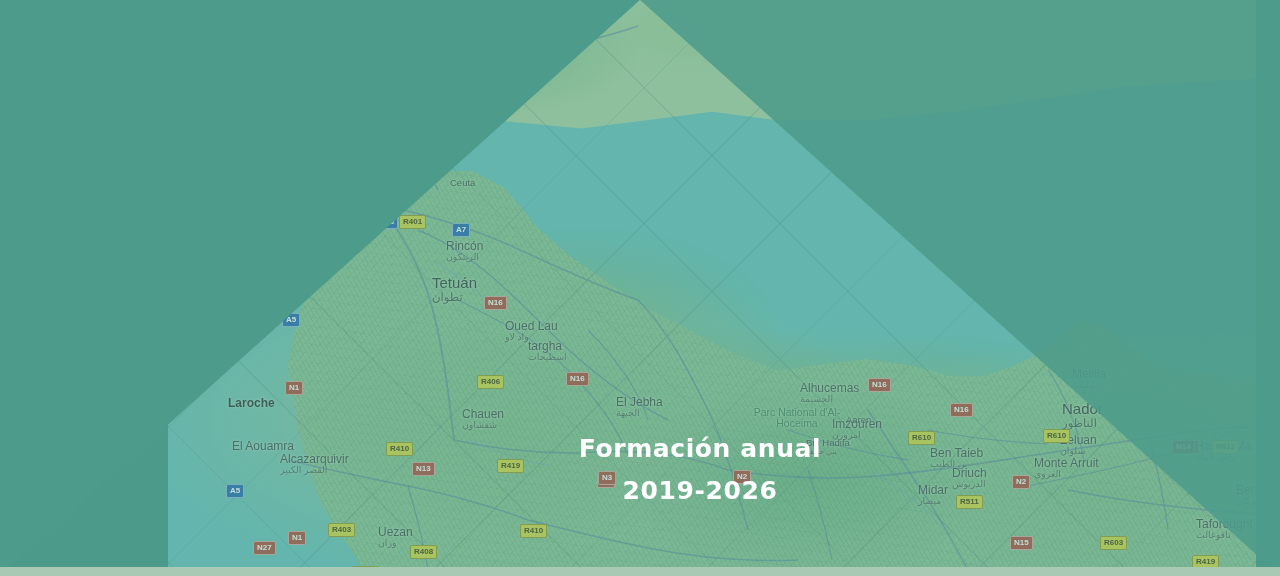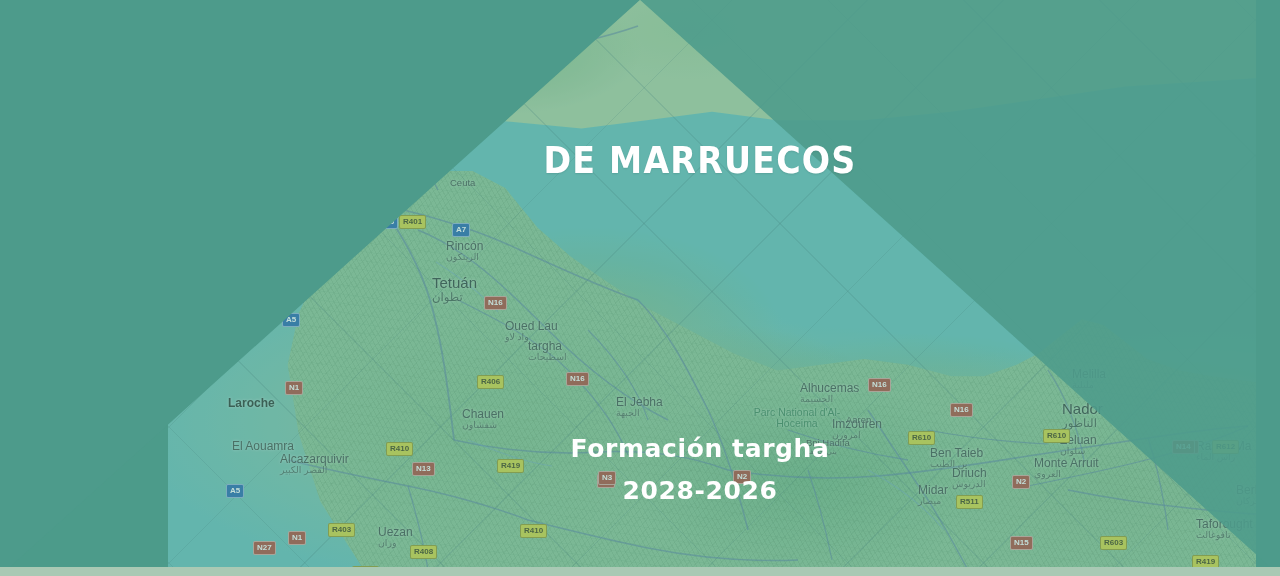--- a/index.html
+++ b/index.html
@@ -328,21 +328,20 @@
 
     <path d="M0,0 L640,0 L0,576 Z" fill="#4d9b8b"></path>
     <path d="M1280,0 L1280,576 L640,0 Z" fill="#4d9b8b" opacity="0.92"></path>
 
   </svg>
 
   <div id="bottom-strip"></div>
 
   <div id="text-block">
     <h1 id="title">
-      <span class="tl">DE MARRUECOS</span>
     </h1>
     <div id="subtitle">
-      <span class="sl">Formación  targha</span>
-      <span class="sl">2028-2026</span>
+      <span class="sl">Formación  anual</span>
+      <span class="sl">2019-2026</span>
     </div>
   </div>
 
 </div>
 
 </body></html>

